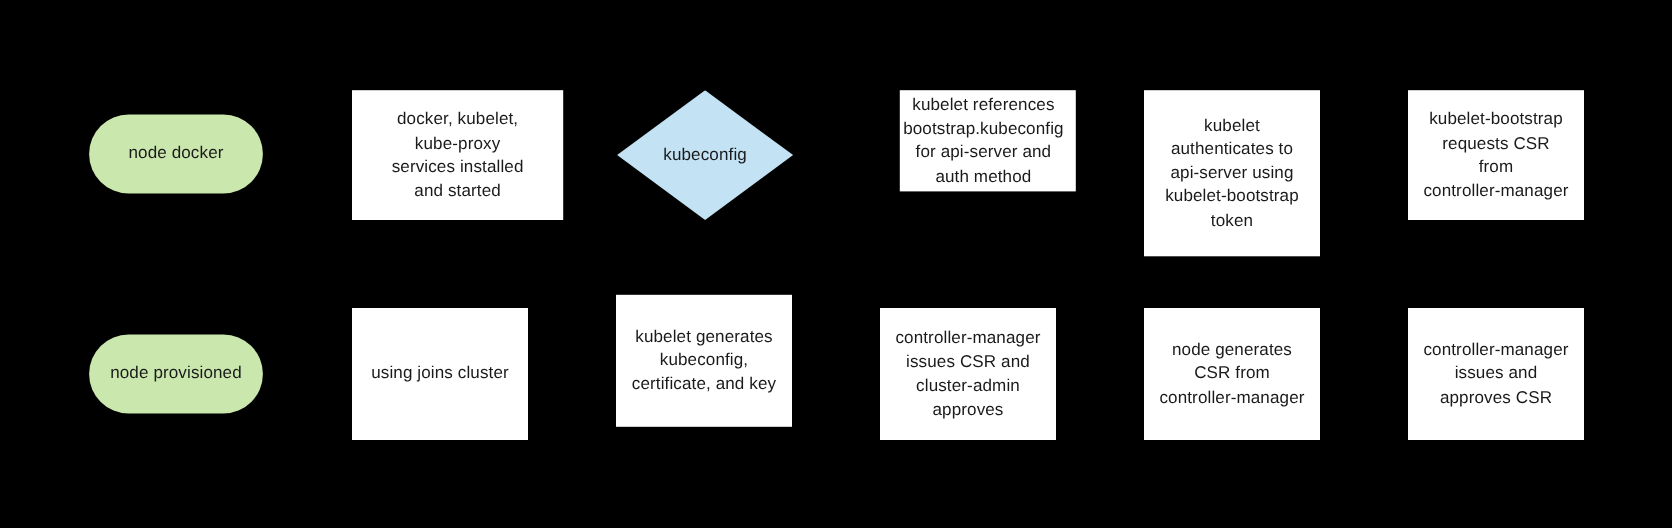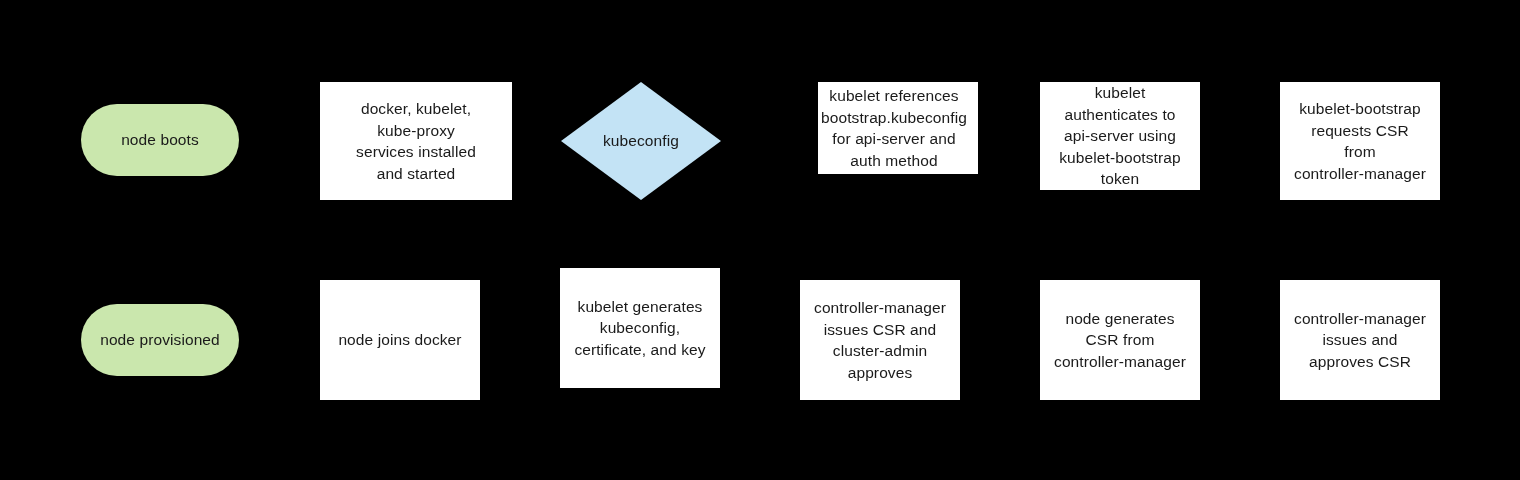--- a/index.html
+++ b/index.html
@@ -82,58 +82,58 @@
     width: 176px;
     margin-left: -8px;
   }
 </style>
 </head>
 <body>
 
 <div id="canvas">
     <div style="position: absolute; left: 0px; top: 0px; width: 100%; height: 100%;">
       <div class="node shape-pill" style="left: 81px; top: 104px; width: 158px; height: 72px;">
-        <span class="label">node boots</span>
+        <span class="label">node docker</span>
       </div>
       <div class="node shape-box" style="left: 320px; top: 82px; width: 192px; height: 118px;">
         <span class="label">docker, kubelet,
 kube-proxy
 services installed
 and started</span>
       </div>
       <div class="node shape-diamond" style="left: 561px; top: 82px; width: 160px; height: 118px;">
         <div class="diamond-fill"></div>
         <span class="label">kubeconfig</span>
       </div>
       <div class="node shape-box overflow-text" style="left: 800px; top: 82px; width: 160px; height: 92px; margin-left: 18px;">
         <span class="label">kubelet references
 bootstrap.kubeconfig
 for api-server and
 auth method</span>
       </div>
-      <div class="node shape-box" style="left: 1040px; top: 82px; width: 160px; height: 108px;">
+      <div class="node shape-box" style="left: 1040px; top: 82px; width: 160px; height: 151px;">
         <span class="label">kubelet
 authenticates to
 api-server using
 kubelet-bootstrap
 token</span>
       </div>
       <div class="node shape-box" style="left: 1280px; top: 82px; width: 160px; height: 118px;">
         <span class="label">kubelet-bootstrap
 requests CSR
 from
 controller-manager</span>
       </div>
     </div>
     <div style="position: absolute; left: 0px; top: 0px; width: 100%; height: 100%;">
       <div class="node shape-pill" style="left: 81px; top: 304px; width: 158px; height: 72px; justify-content: center;">
         <span class="label">node provisioned</span>
       </div>
       <div class="node shape-box" style="left: 320px; top: 280px; width: 160px; height: 120px;">
-        <span class="label">node joins docker</span>
+        <span class="label">using joins cluster</span>
       </div>
       <div class="node shape-box" style="left: 560px; top: 268px; width: 160px; height: 120px; text-align: center;">
         <span class="label">kubelet generates
 kubeconfig,
 certificate, and key</span>
       </div>
       <div class="node shape-box" style="left: 800px; top: 280px; width: 160px; height: 120px;">
         <span class="label">controller-manager
 issues CSR and
 cluster-admin

